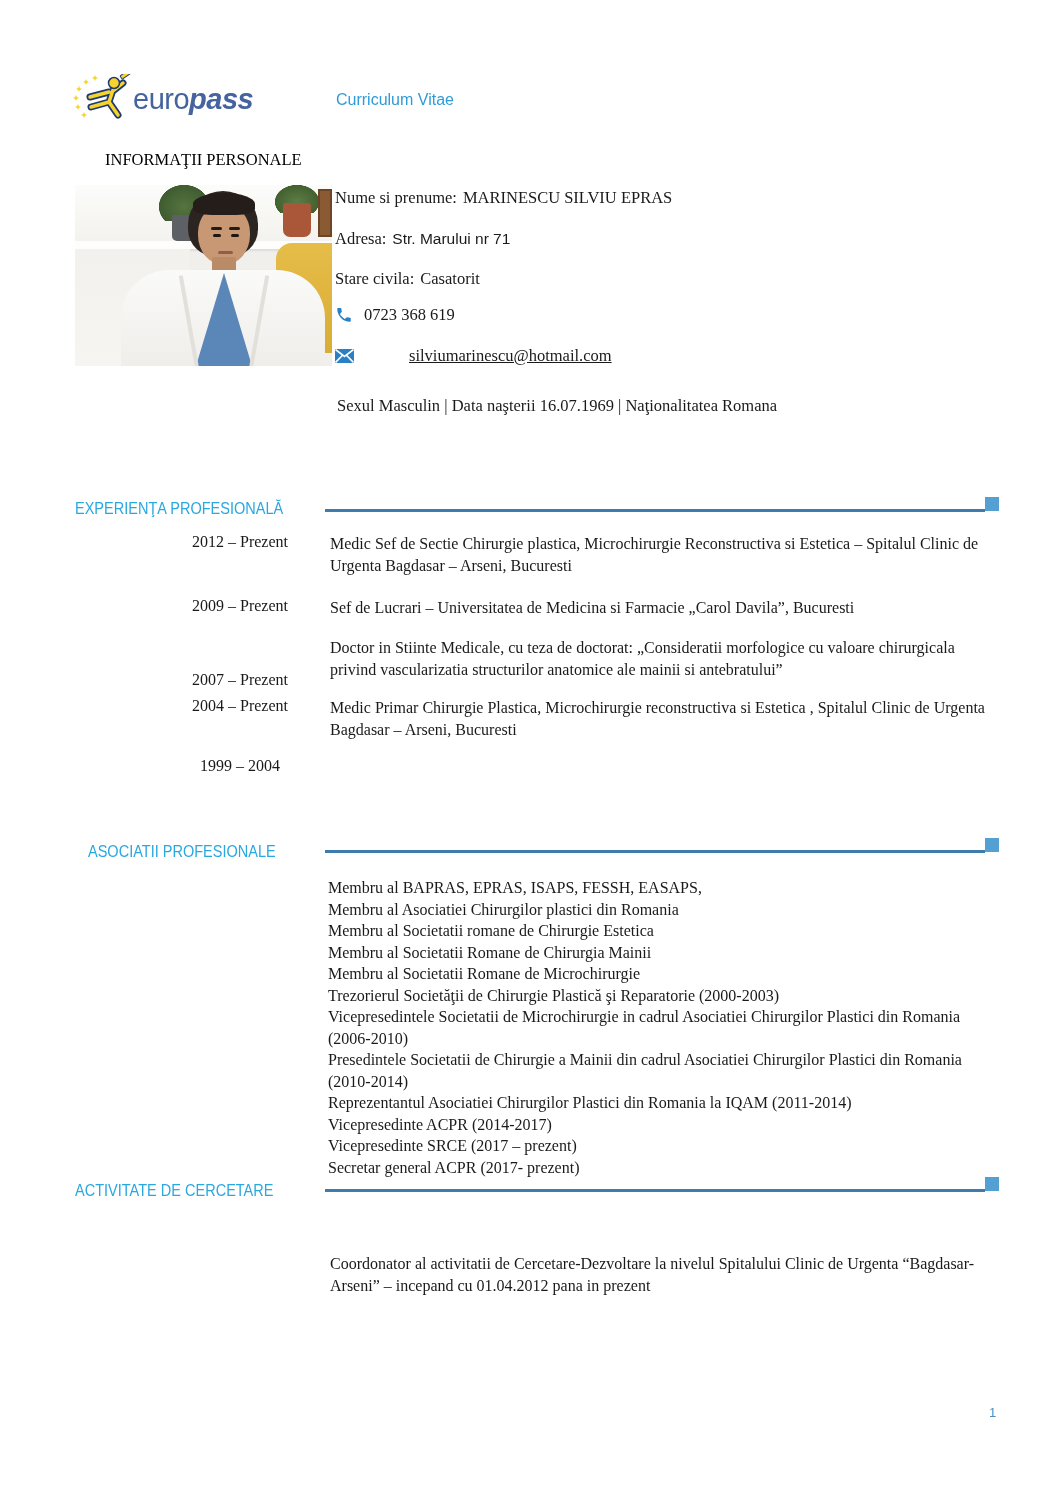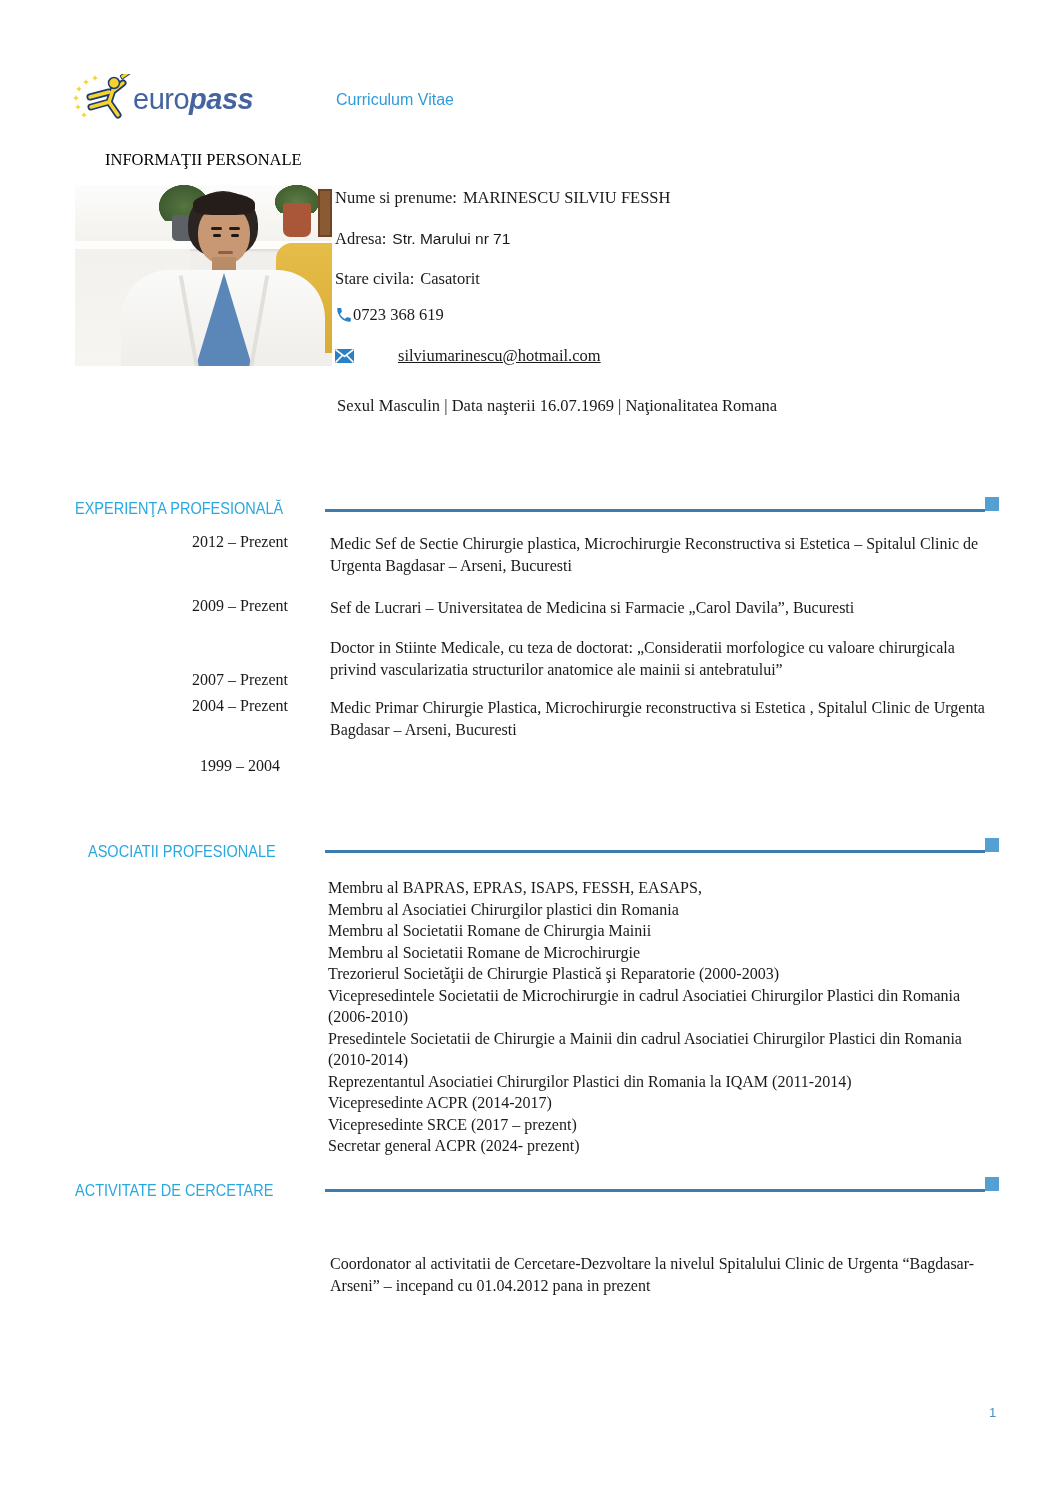--- a/index.html
+++ b/index.html
@@ -36,21 +36,21 @@
   .ph-fringe { left:118px; top:8px; width:62px; height:22px; background:#241d1a; border-radius:50% 50% 30% 30%; }
   .ph-neck { left:137px; top:72px; width:24px; height:22px; background:#b98c67; }
   .ph-coat { left:46px; top:85px; width:204px; height:96px; background:linear-gradient(#fafaf8,#efeeeb); border-radius:48px 48px 0 0; }
   .ph-scrub { left:121px; top:88px; width:56px; height:93px; background:#5b87b8; clip-path:polygon(50% 0%, 100% 100%, 0% 100%); }
   .ph-lapelL { left:112px; top:90px; width:4px; height:95px; background:#e2e0db; transform:rotate(-10deg); }
   .ph-lapelR { left:182px; top:90px; width:4px; height:95px; background:#e2e0db; transform:rotate(10deg); }
   
   .prow { position:absolute; left:335px; font-size:16.5px; white-space:nowrap; }
   .prow .lbl { margin-right:6px; }
   .val-sans { font-family:"Liberation Sans", sans-serif; font-size:15.5px; }
-  .iconrow { display:flex; align-items:center; gap:0; }
+  .iconrow { display:flex; align-items:center; gap:11px; }
   .email-link { color:#1a1a1a; text-decoration:underline;margin-left:44px; }
   .demographics { position:absolute; left:337px; top:396px; font-size:16.5px; }
   
   .sec-title { position:absolute; font-family:"Liberation Sans", sans-serif; font-size:16.5px; color:#29A7DF; white-space:nowrap; transform:scaleX(0.88); transform-origin:left center; }
   .sec-line { position:absolute; left:325px; width:660px; height:3px; background:#3E7CAD; }
   .sec-square { position:absolute; left:985px; width:14px; height:14px; background:#55A0D3; }
   .entry-date { position:absolute; left:178px; width:124px; text-align:center; font-size:16px; white-space:nowrap; }
   .entry-desc { position:absolute; left:330px; width:668px; font-size:16px; line-height:22px; }
   .assoc-list { position:absolute; left:328px; top:877px; width:672px; font-size:16px; line-height:21.5px; }
   .research-p { position:absolute; left:330px; width:670px; font-size:16px; line-height:22px; }
@@ -103,21 +103,21 @@
     <div class="ph-eyeR"></div>
     <div class="ph-mouth"></div>
     <div class="ph-neck"></div>
     <div class="ph-coat"></div>
     <div class="ph-scrub"></div>
     <div class="ph-lapelL"></div>
     <div class="ph-lapelR"></div>
   </div>
 
   <div class="prow" style="top:188px;">
-    <span class="lbl">Nume si prenume:</span><span>MARINESCU SILVIU FESSH</span>
+    <span class="lbl">Nume si prenume:</span><span>MARINESCU SILVIU EPRAS</span>
   </div>
   <div class="prow" style="top:229px;">
     <span class="lbl">Adresa:</span><span class="val-sans">Str. Marului nr 71</span>
   </div>
   <div class="prow" style="top:269px;">
     <span class="lbl">Stare civila:</span><span>Casatorit</span>
   </div>
   <div class="prow iconrow" style="top:305px;">
     <svg width="18" height="18" viewBox="0 0 24 24">
         <path fill="#2980C4" d="M6.6 10.8c1.4 2.8 3.8 5.2 6.6 6.6l2.2-2.2c.3-.3.7-.4 1-.2 1.1.4 2.3.6 3.6.6.6 0 1 .4 1 1V20c0 .6-.4 1-1 1C10.8 21 3 13.2 3 3.5 3 3 3.4 2.5 4 2.5h3.5c.6 0 1 .4 1 1 0 1.3.2 2.5.6 3.6.1.3 0 .7-.2 1l-2.3 2.7z"></path>
@@ -151,29 +151,30 @@
 
   <div class="entry-date" style="top:757px;">1999 – 2004</div>
 
   <div class="sec-title" style="left:88px; top:842px;">ASOCIATII PROFESIONALE</div>
   <div class="sec-line" style="top:850px;"></div>
   <div class="sec-square" style="top:838px;"></div>
 
   <div class="assoc-list">
     <div>Membru al BAPRAS, EPRAS, ISAPS, FESSH, EASAPS,</div>
     <div>Membru al Asociatiei Chirurgilor plastici din Romania</div>
+    <div>Membru al Societatii romane de Chirurgie Estetica</div>
     <div>Membru al Societatii Romane de Chirurgia Mainii</div>
     <div>Membru al Societatii Romane de Microchirurgie</div>
     <div>Trezorierul Societăţii de Chirurgie Plastică şi Reparatorie (2000-2003)</div>
     <div>Vicepresedintele Societatii de Microchirurgie in cadrul Asociatiei Chirurgilor Plastici din Romania (2006-2010)</div>
     <div>Presedintele Societatii de Chirurgie a Mainii din cadrul Asociatiei Chirurgilor Plastici din Romania (2010-2014)</div>
     <div>Reprezentantul Asociatiei Chirurgilor Plastici din Romania la IQAM (2011-2014)</div>
     <div>Vicepresedinte ACPR (2014-2017)</div>
     <div>Vicepresedinte SRCE (2017 – prezent)</div>
-    <div>Secretar general ACPR (2024- prezent)</div>
+    <div>Secretar general ACPR (2017- prezent)</div>
   </div>
 
   <div class="sec-title" style="left:75px; top:1181px;">ACTIVITATE DE CERCETARE</div>
   <div class="sec-line" style="top:1189px;"></div>
   <div class="sec-square" style="top:1177px;"></div>
 
   <div class="research-p" style="top:1215px;margin-top:38px;">Coordonator al activitatii de Cercetare-Dezvoltare la nivelul Spitalului Clinic de Urgenta “Bagdasar-Arseni” – incepand cu 01.04.2012 pana in prezent</div>
 
   <div class="page-number">1</div>
 </div>

